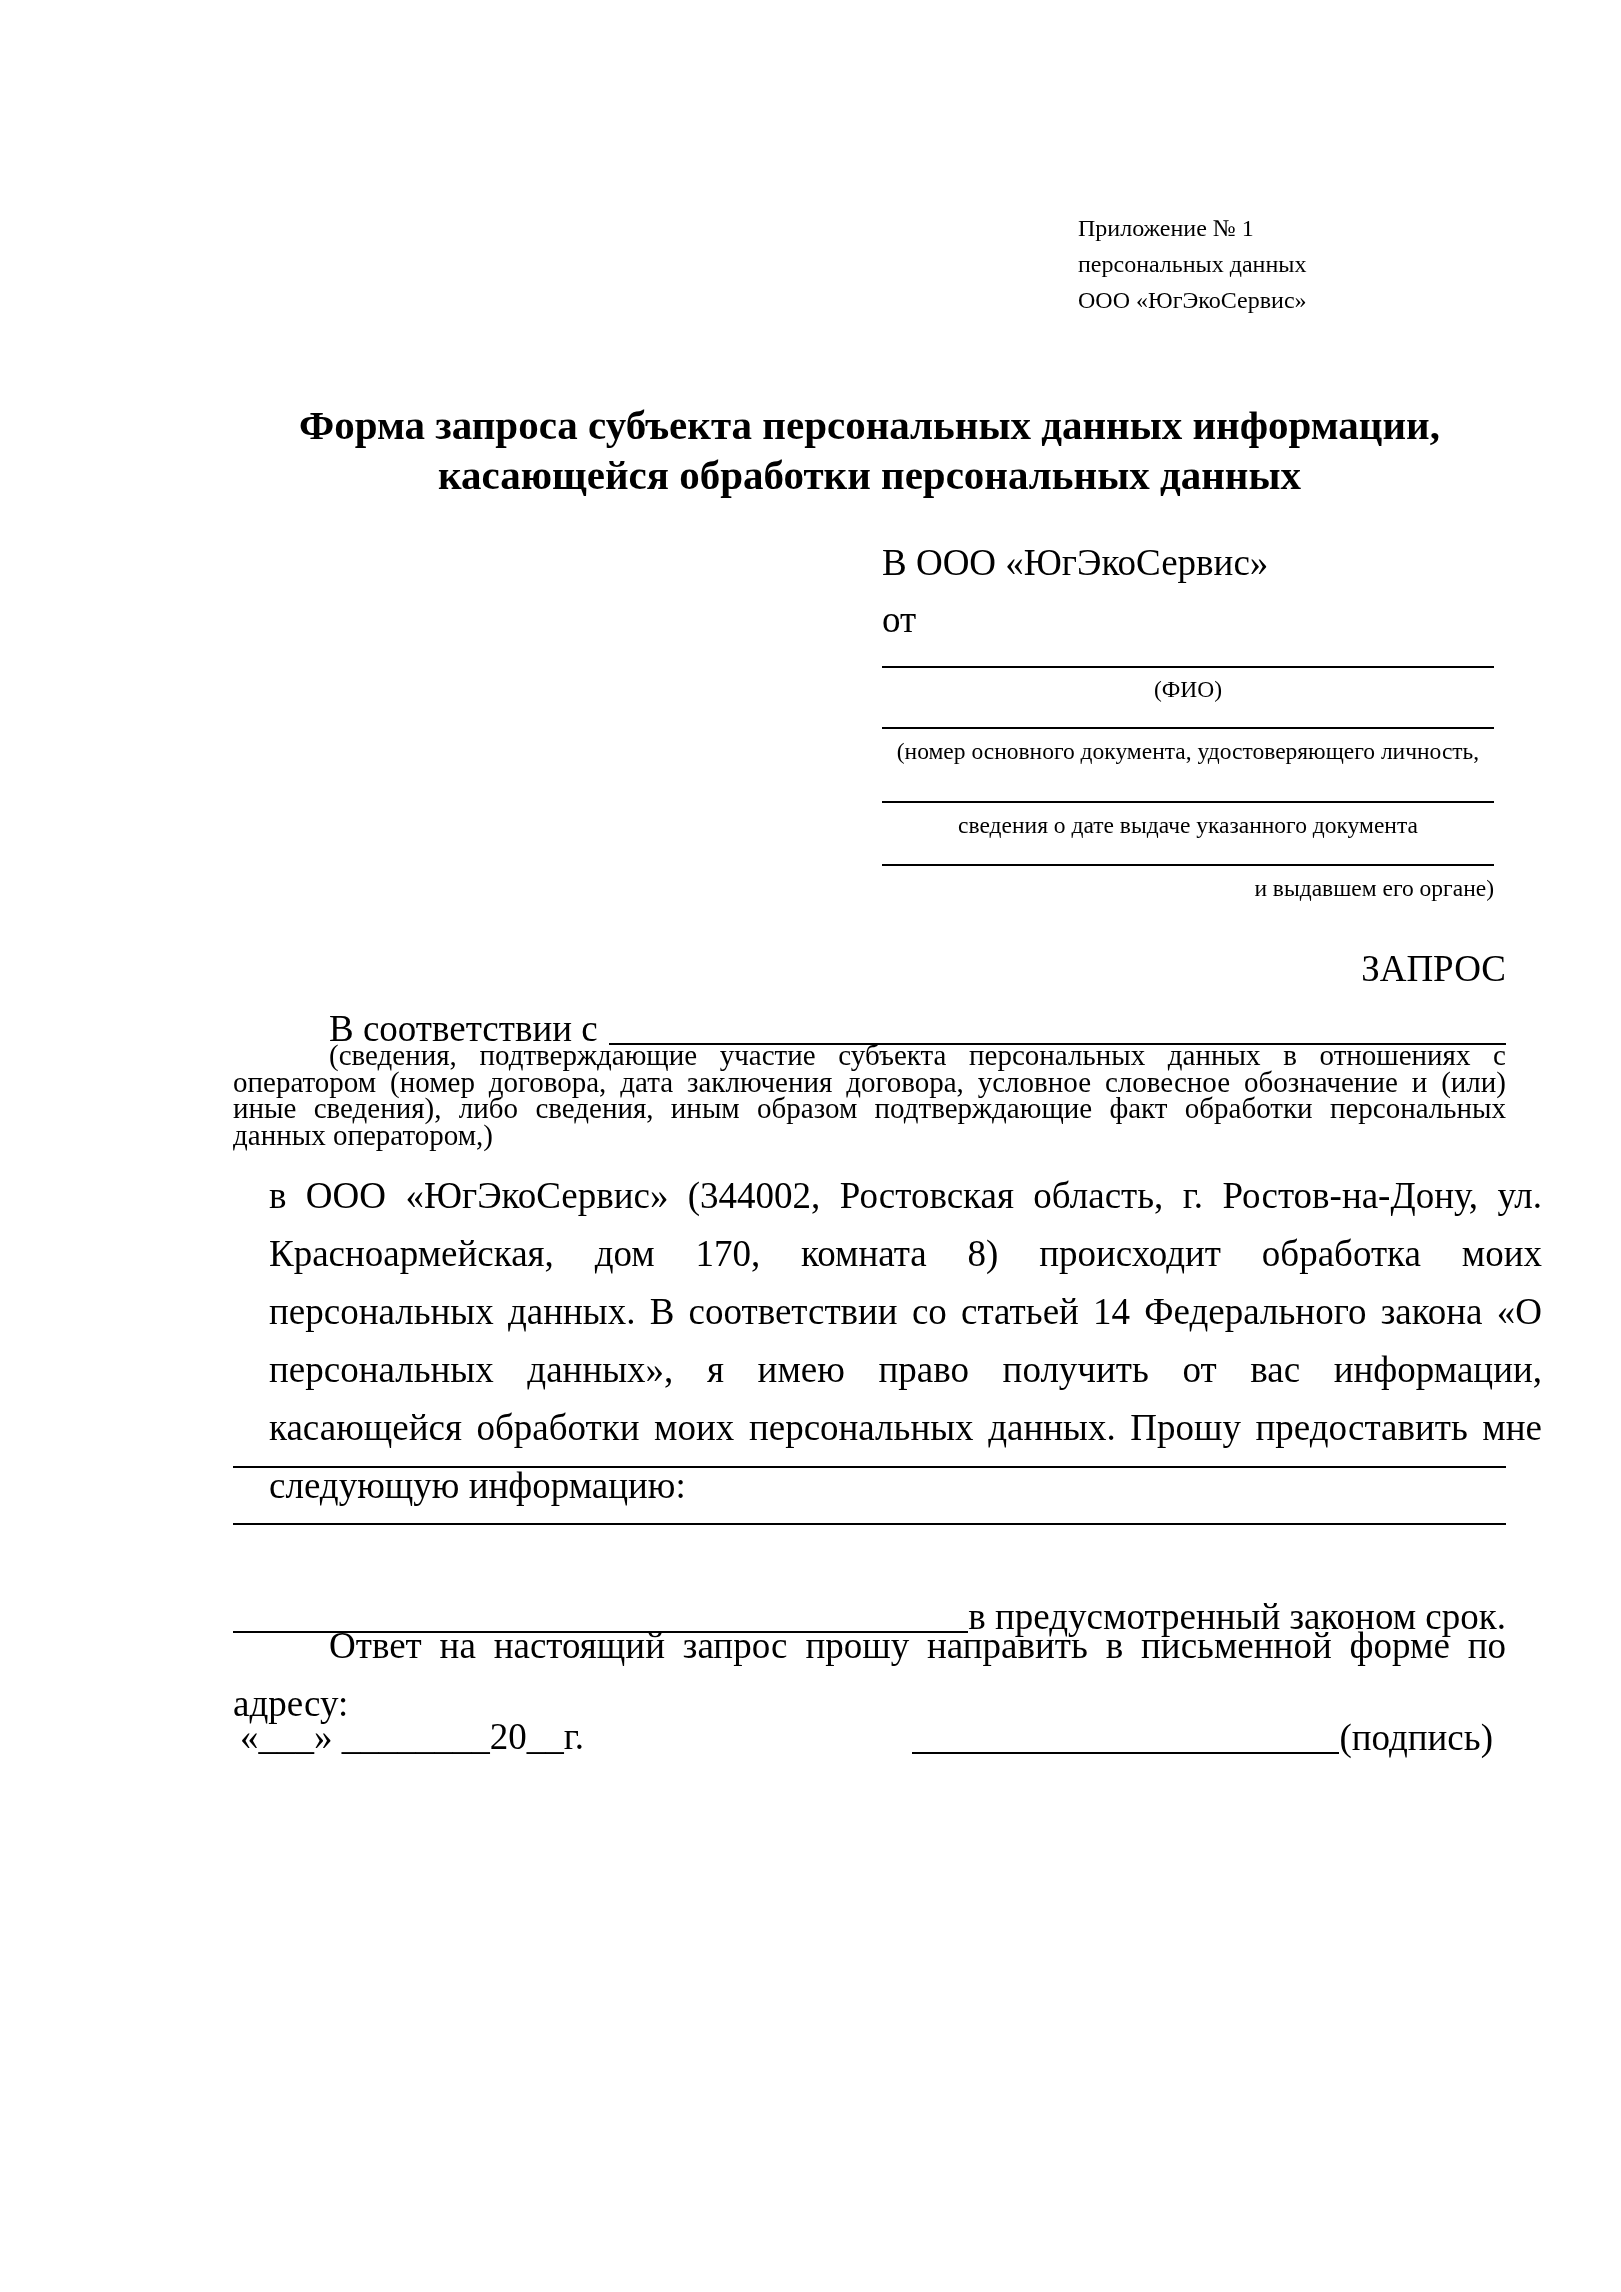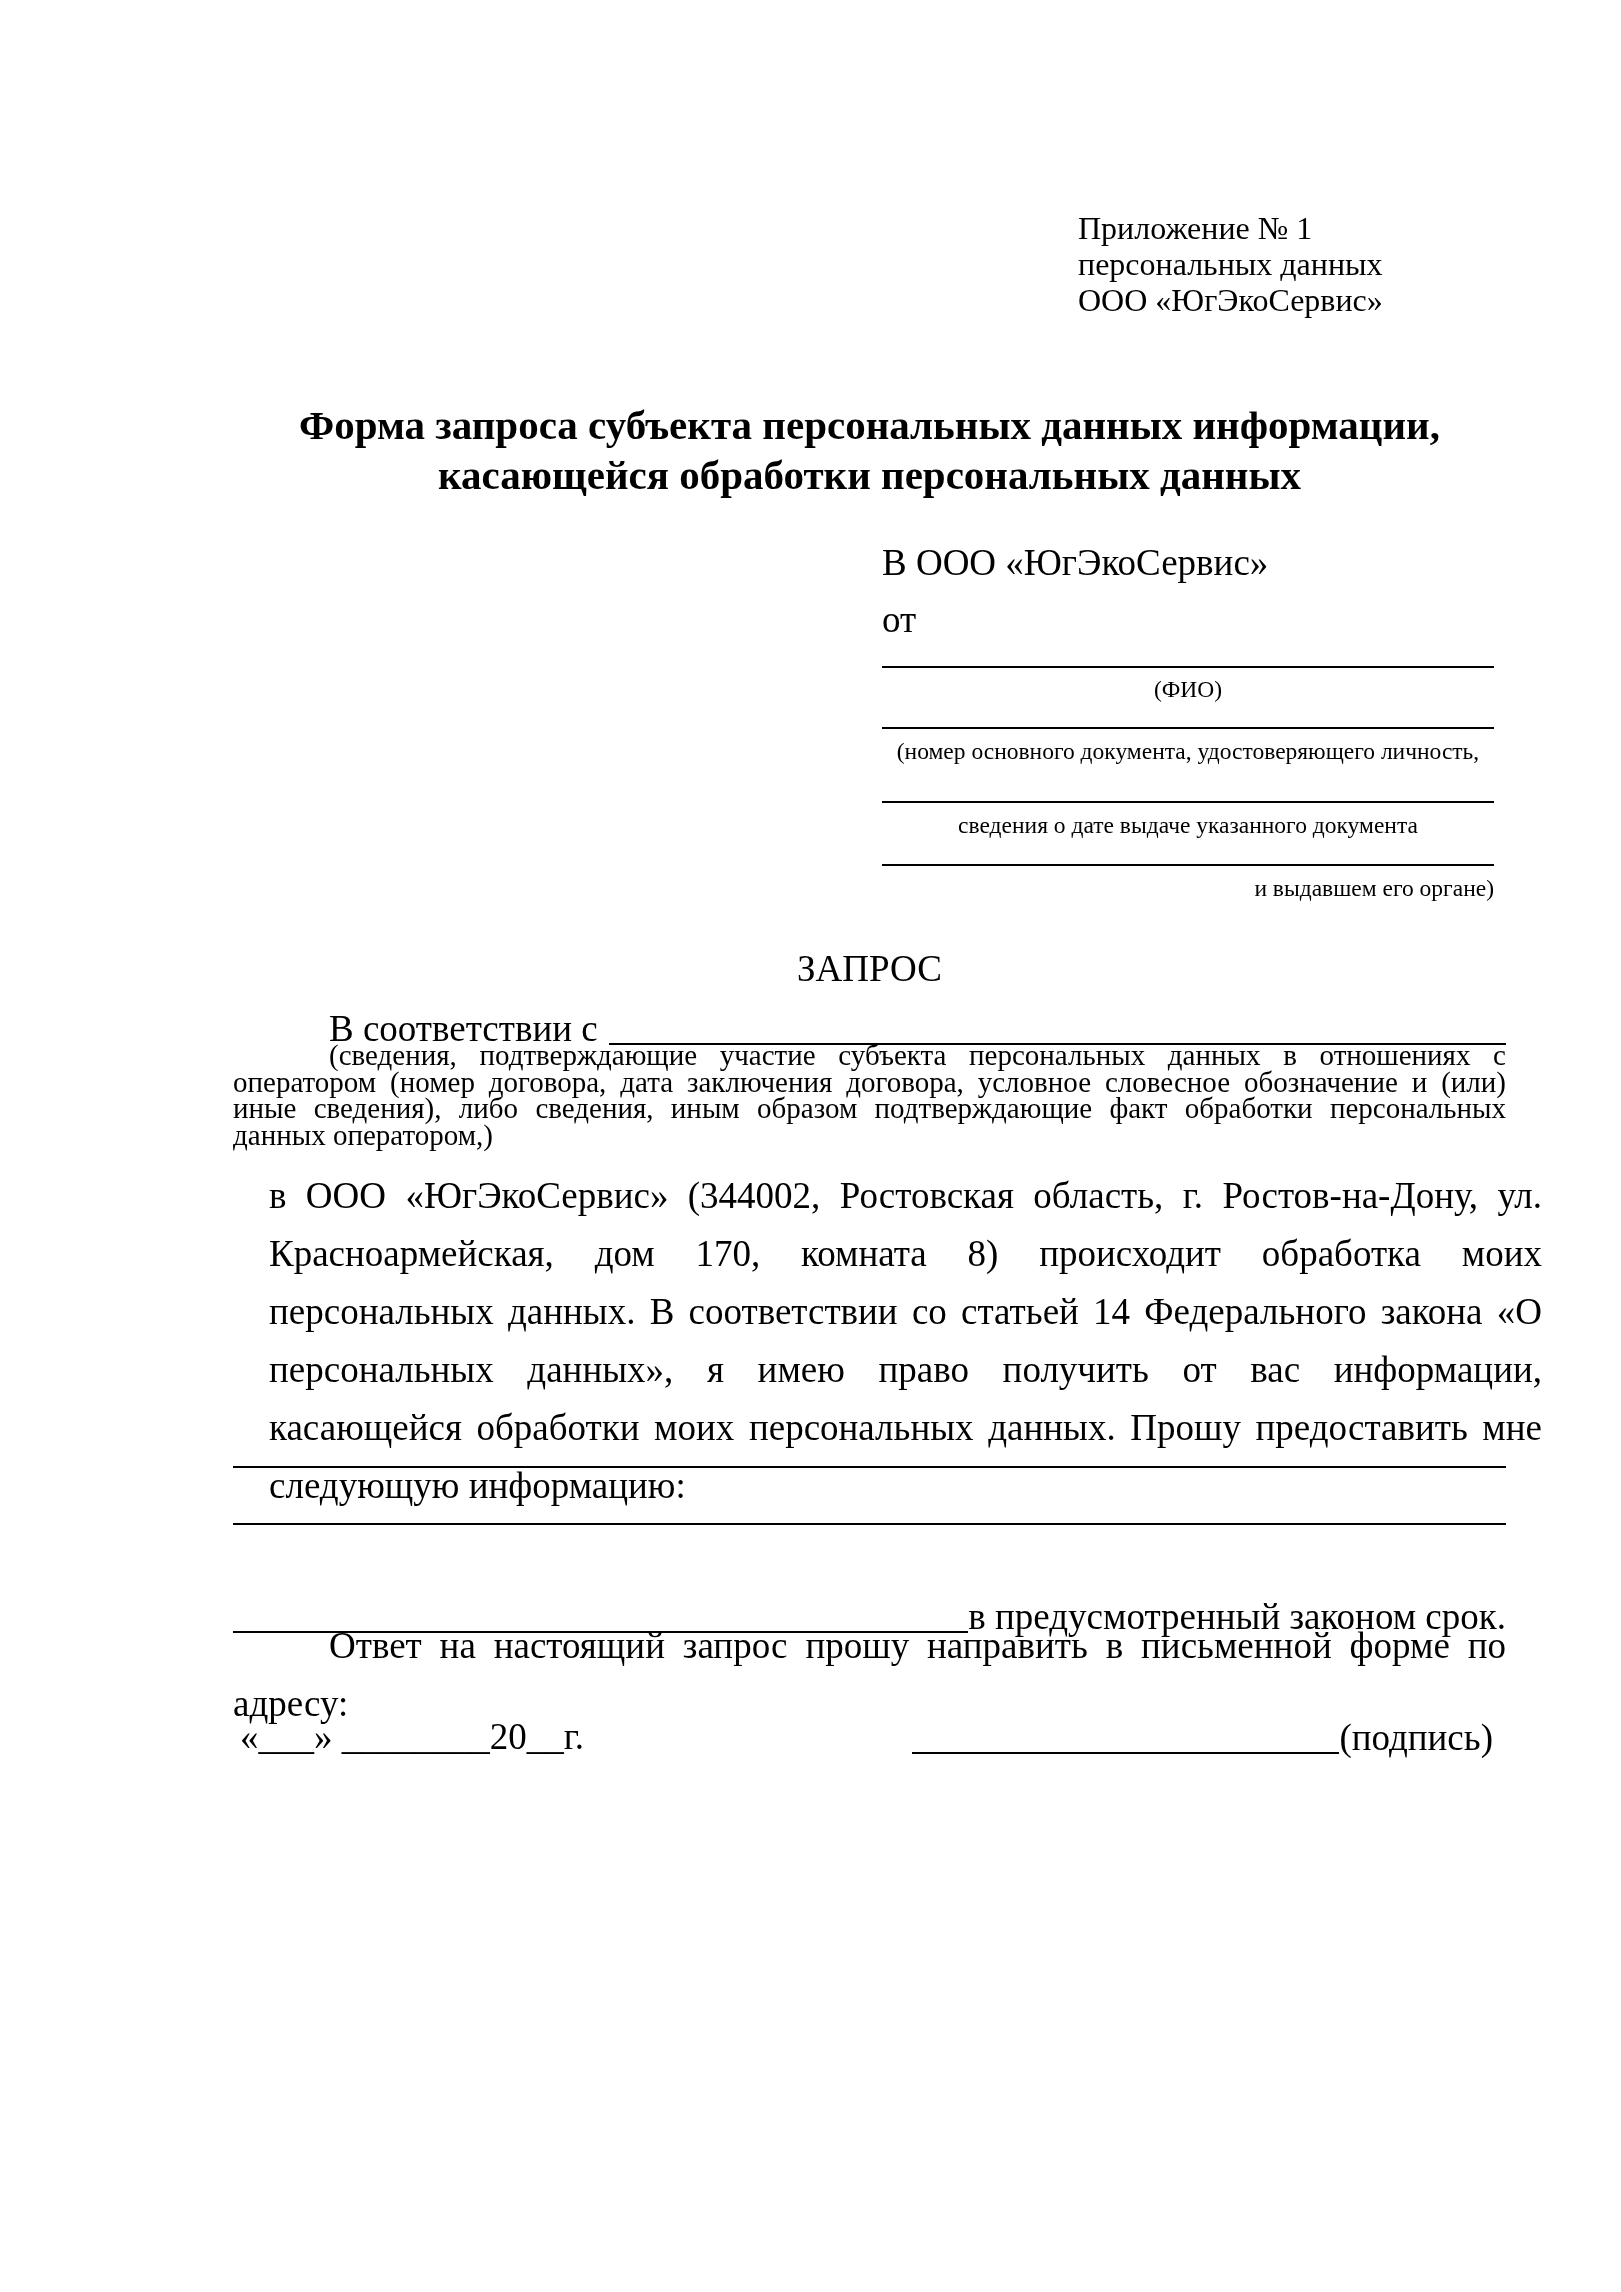--- a/index.html
+++ b/index.html
@@ -14,21 +14,21 @@
     overflow: hidden;
     color: #000000;
     font-family: "Liberation Serif", "DejaVu Serif", serif;
   }
   .abs { position: absolute; }
 
   
   .appendix {
     left: 1078px;
     top: 210px;
-    font-size: 32px;
+    font-size: 24px;
     line-height: 36px;
     white-space: nowrap;
   }
 
   
   .doc-title {
     left: 233px;
     top: 400px;
     width: 1273px;
     margin: 0;
@@ -58,21 +58,21 @@
   }
   .f-line-1 { top: 666px; }  .f-cap-1 { top: 676px; }
   .f-line-2 { top: 727px; }  .f-cap-2 { top: 738px; }
   .f-line-3 { top: 801px; }  .f-cap-3 { top: 812px; }
   .f-line-4 { top: 864px; }  .f-cap-4 { top: 875px; text-align: right; }
 
   .zapros {
     left: 233px;
     top: 947px;
     width: 1273px;
-    text-align: center;
+    text-align: right;
     font-size: 37px;
   }
 
   .accordance-row {
     left: 233px;
     top: 1002px;
     width: 1273px;
     height: 49px;
     box-sizing: border-box;
     padding-left: 96px;

